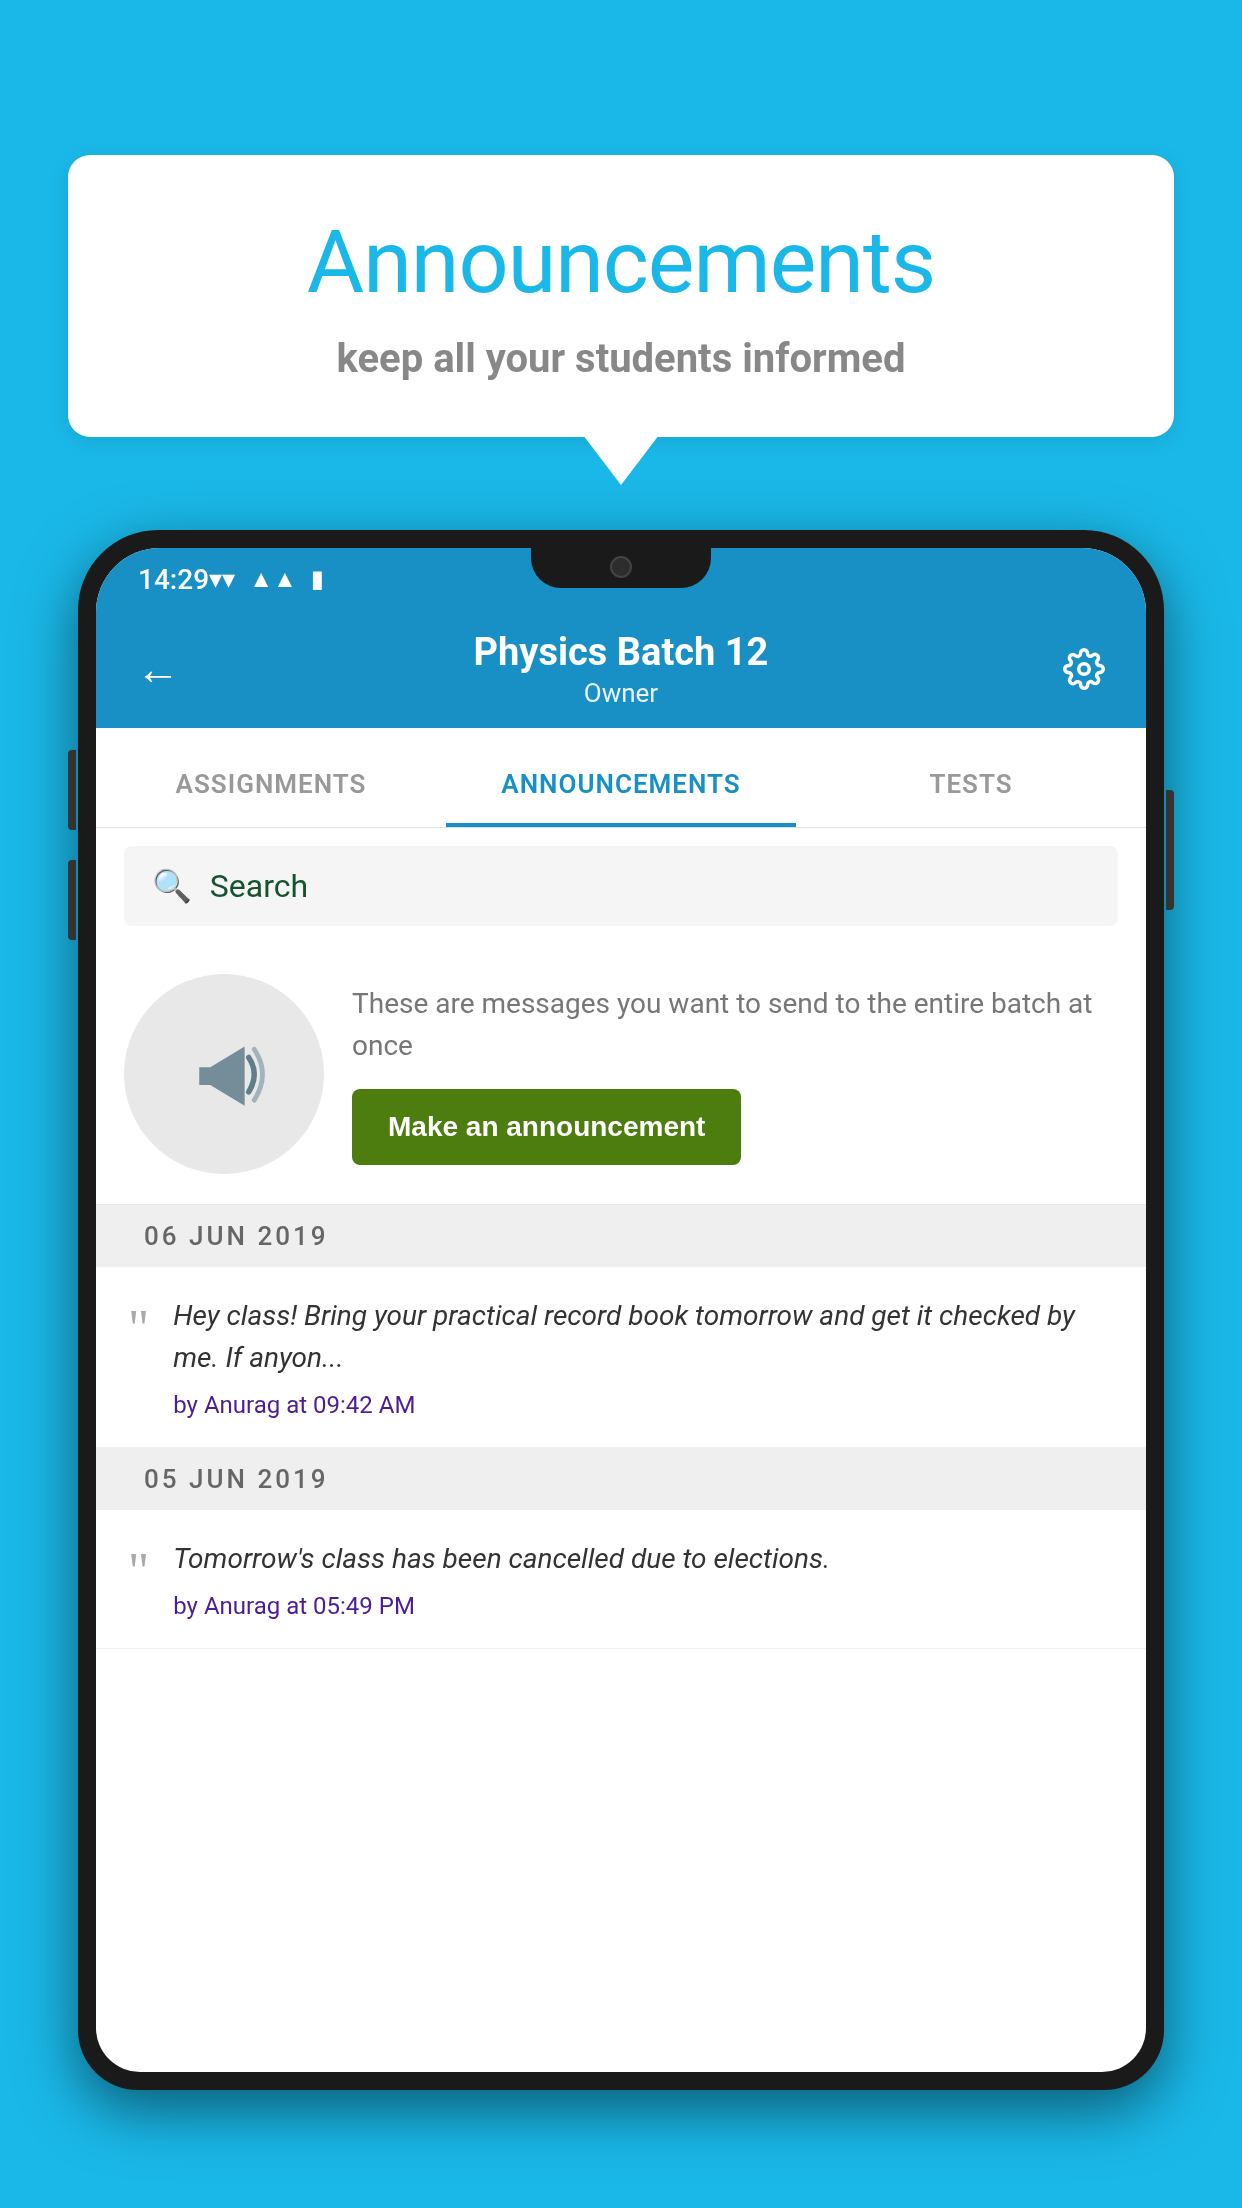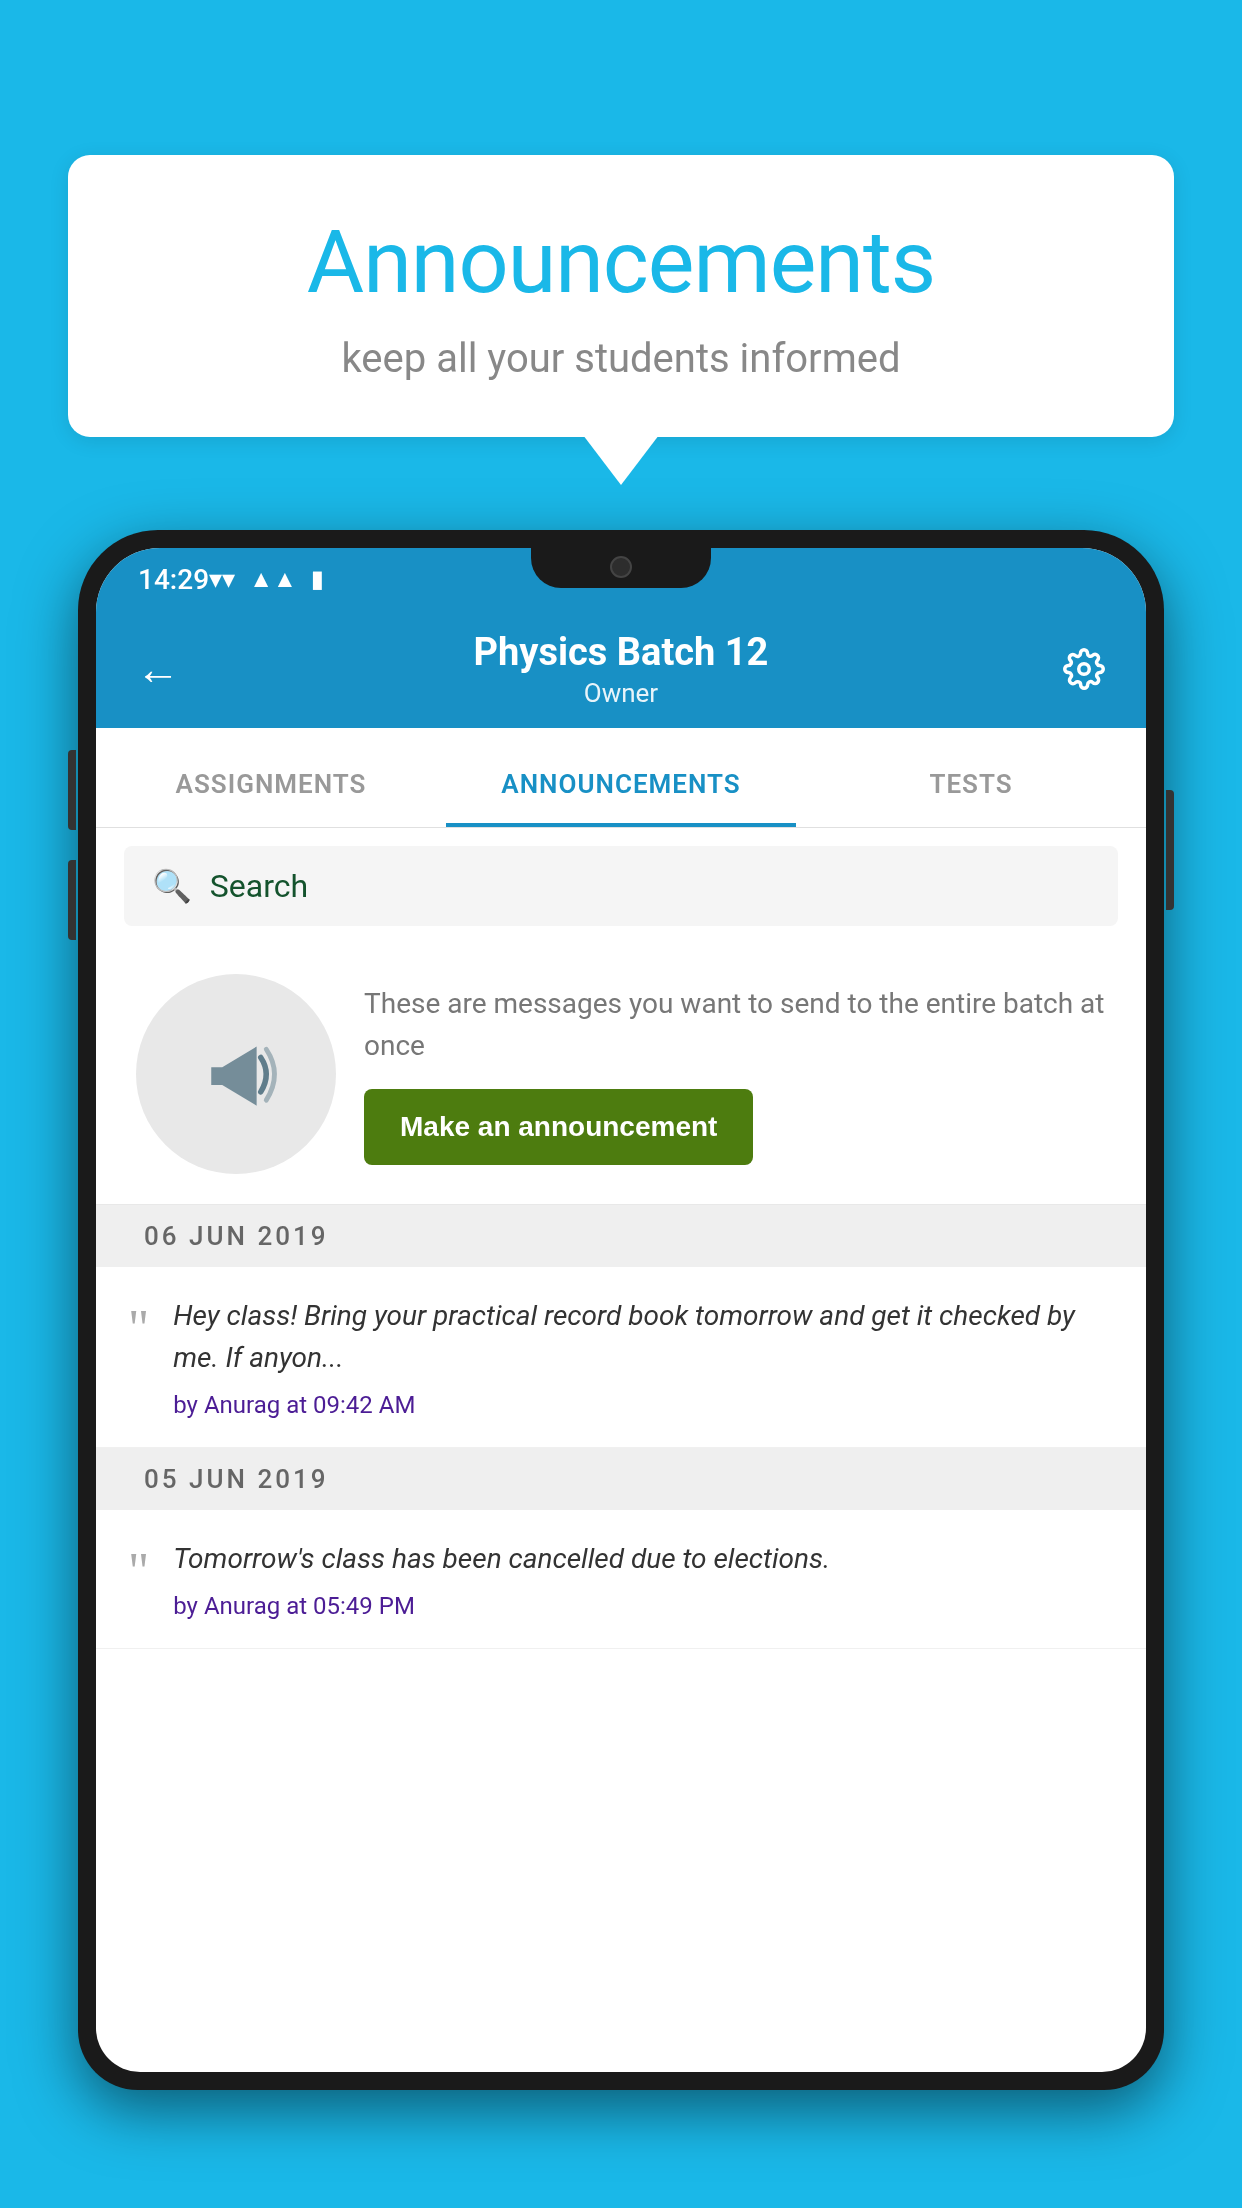--- a/index.html
+++ b/index.html
@@ -46,21 +46,21 @@
       font-size: 88px;
       color: #1ab8e8;
       font-weight: 400;
       letter-spacing: -1px;
       margin-bottom: 22px;
     }
 
     .bubble-subtitle {
       font-size: 40px;
       color: #888;
-      font-weight: 400;
+      font-weight: 700;
     }
 
     
     .phone-wrapper {
       position: absolute;
       top: 530px;
       left: 78px;
       right: 78px;
       bottom: 0;
     }
@@ -280,21 +280,21 @@
 
     .search-placeholder {
       color: #14532d;
       font-size: 32px;
     }
 
     
     .announcement-prompt {
       display: flex;
       align-items: center;
-      padding: 30px 40px;
+      padding: 30px 28px;
       gap: 28px;
       background: white;
       border-bottom: 1px solid #e8e8e8;
     }
 
     .megaphone-circle {
       width: 200px;
       height: 200px;
       background: #e8e8e8;
       border-radius: 50%;

